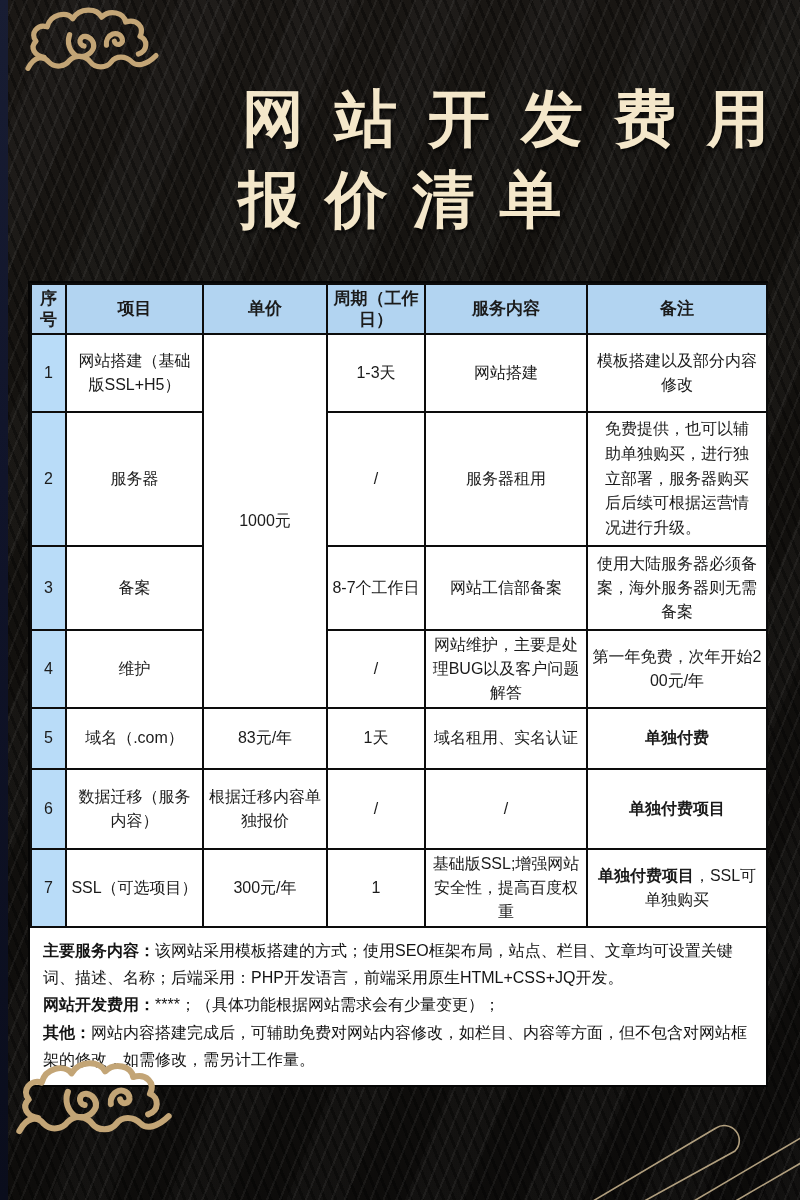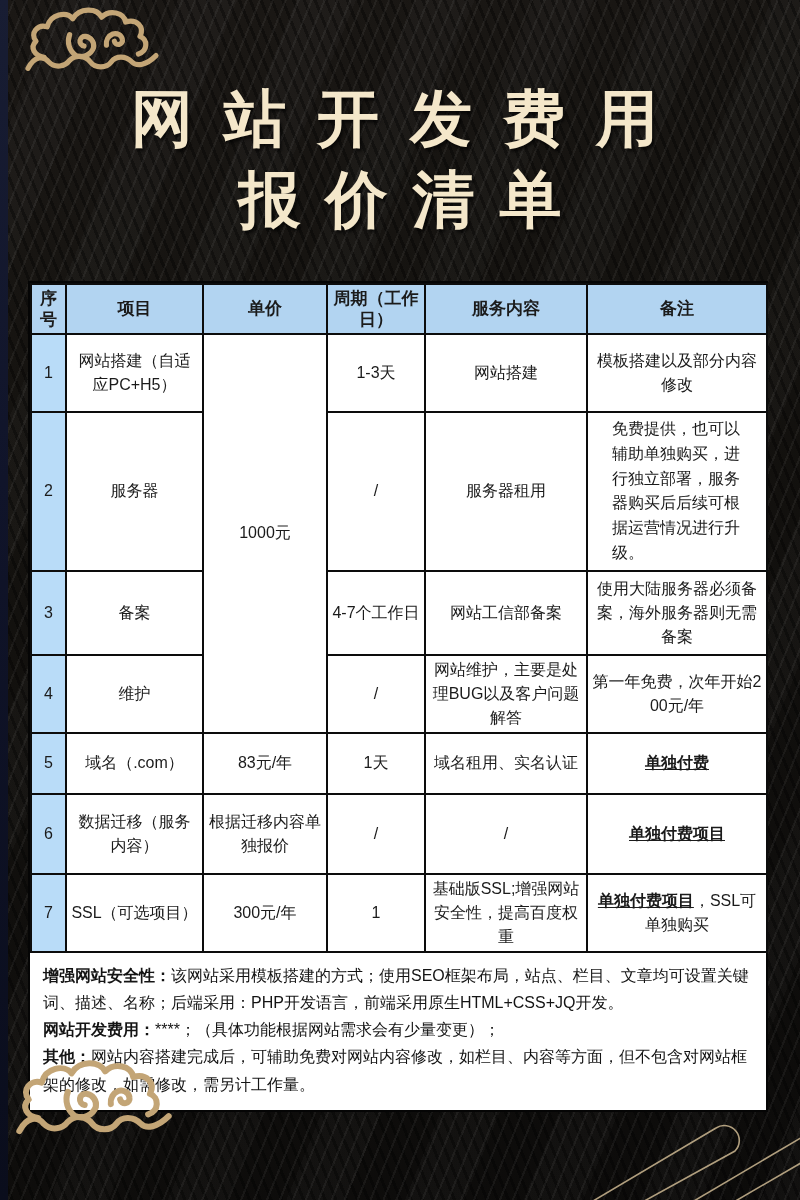--- a/index.html
+++ b/index.html
@@ -16,21 +16,21 @@
   }
 
   .left-strip{
     position:absolute;left:0;top:0;width:8px;height:100%;
     background:linear-gradient(180deg,#181d33 0%,#10142a 40%,#0a0d1c 100%);
   }
 
   
   .title{position:absolute;top:84px;left:0;width:100%;text-align:center;color:#f4e7ca;font-weight:bold;}
   .title .t1{font-size:62px;line-height:70px;letter-spacing:31px;padding-left:20px;
-             text-shadow:2px 3px 3px rgba(0,0,0,0.6);}
+             text-shadow:2px 3px 3px rgba(0,0,0,0.6);text-align:right;}
   .title .t2{font-size:62px;line-height:70px;letter-spacing:25px;padding-left:25px;margin-top:11px;
              text-shadow:2px 3px 3px rgba(0,0,0,0.6);}
 
   
   .cloud{position:absolute;stroke:#c3a576;fill:none;stroke-linecap:round;stroke-linejoin:round;}
   .cloud-top{left:12px;top:6px;width:160px;height:80px;}
   .cloud-bottom{left:10px;top:1056px;width:168px;height:98px;}
   .corner-lines{position:absolute;right:0;bottom:0;width:230px;height:170px;stroke:#cdb892;fill:none;opacity:.85;}
 
   
@@ -47,22 +47,22 @@
   .price-table thead tr{height:50px;}
   .price-table th{background:#b2d4f1;font-weight:bold;font-size:17px;line-height:1.25;padding:2px 2px;}
   .price-table td.no{background:#b9dcf8;}
   .price-table tbody tr:nth-child(1){height:78px;}
   .price-table tbody tr:nth-child(2){height:113px;}
   .price-table tbody tr:nth-child(3){height:84px;}
   .price-table tbody tr:nth-child(4){height:78px;}
   .price-table tbody tr:nth-child(5){height:61px;}
   .price-table tbody tr:nth-child(6){height:80px;}
   .price-table tbody tr:nth-child(7){height:70px;}
-  .price-table td .rb{font-weight:bold;text-decoration:underline;}
-  .price-table td.ta-left{text-align:left;padding:4px 24px;line-height:1.55;}
+  .price-table td .rb{font-weight:bold;}
+  .price-table td.ta-left{text-align:left;padding:4px 17px;line-height:1.55;}
 
   .notes{padding:9px 13px 12px 13px;font-size:16px;line-height:1.7;color:#141414;}
   .notes p{margin:0;word-break:break-all;}
   .notes b{font-weight:bold;}
 </style>
 </head>
 <body>
 
 <div class="page">
 
@@ -96,37 +96,37 @@
           <th>项目</th>
           <th>单价</th>
           <th>周期（工作日）</th>
           <th>服务内容</th>
           <th>备注</th>
         </tr>
       </thead>
       <tbody>
         <tr>
           <td class="no">1</td>
-          <td>网站搭建（自适应PC+H5）</td>
+          <td>网站搭建（基础版SSL+H5）</td>
           <td rowspan="4">1000元</td>
           <td>1-3天</td>
           <td>网站搭建</td>
           <td><span class="rb"></span><span>模板搭建以及部分内容修改</span></td>
         </tr>
         <tr>
           <td class="no">2</td>
           <td>服务器</td>
           <td>/</td>
           <td>服务器租用</td>
           <td class="ta-left"><span class="rb"></span><span>免费提供，也可以辅助单独购买，进行独立部署，服务器购买后后续可根据运营情况进行升级。</span></td>
         </tr>
         <tr>
           <td class="no">3</td>
           <td>备案</td>
-          <td>4-7个工作日</td>
+          <td>8-7个工作日</td>
           <td>网站工信部备案</td>
           <td><span class="rb"></span><span>使用大陆服务器必须备案，海外服务器则无需备案</span></td>
         </tr>
         <tr>
           <td class="no">4</td>
           <td>维护</td>
           <td>/</td>
           <td>网站维护，主要是处理BUG以及客户问题解答</td>
           <td><span class="rb"></span><span>第一年免费，次年开始200元/年</span></td>
         </tr>
@@ -151,21 +151,21 @@
           <td>SSL（可选项目）</td>
           <td>300元/年</td>
           <td>1</td>
           <td>基础版SSL;增强网站安全性，提高百度权重</td>
           <td><span class="rb">单独付费项目</span><span>，SSL可单独购买</span></td>
         </tr>
       </tbody>
     </table>
 
     <div class="notes">
-      <p><b>增强网站安全性：</b><span>该网站采用模板搭建的方式；使用SEO框架布局，站点、栏目、文章均可设置关键词、描述、名称；后端采用：PHP开发语言，前端采用原生HTML+CSS+JQ开发。</span></p>
+      <p><b>主要服务内容：</b><span>该网站采用模板搭建的方式；使用SEO框架布局，站点、栏目、文章均可设置关键词、描述、名称；后端采用：PHP开发语言，前端采用原生HTML+CSS+JQ开发。</span></p>
       <p><b>网站开发费用：</b><span>****；（具体功能根据网站需求会有少量变更）；</span></p>
       <p><b>其他：</b><span>网站内容搭建完成后，可辅助免费对网站内容修改，如栏目、内容等方面，但不包含对网站框架的修改，如需修改，需另计工作量。</span></p>
     </div>
   </div>
 
   <svg class="cloud cloud-bottom" viewBox="0 0 180 100" stroke-width="6.5">
     <path d="M30,64 C18,62 12,52 20,44 C12,34 22,22 34,26 C38,10 58,6 66,16 C74,2 96,2 102,14 C112,4 130,8 132,20 C146,16 156,26 150,38 C160,42 160,56 148,60"></path>
     <path d="M10,78 C18,62 30,62 36,70 C44,78 56,76 62,68 C70,60 82,62 88,70 C94,78 108,78 114,70 C120,62 132,62 140,70 C146,76 158,74 170,62"></path>
     <path d="M80,50 a6,6 0 0 1 2,-12 a12,12 0 0 1 10,14 a17,17 0 0 1 -22,10 a22,22 0 0 1 -8,-26"></path>
     <path d="M118,44 a5,5 0 0 0 10,-2 a9,9 0 0 0 -12,-7 a13,13 0 0 0 -8,14"></path>

